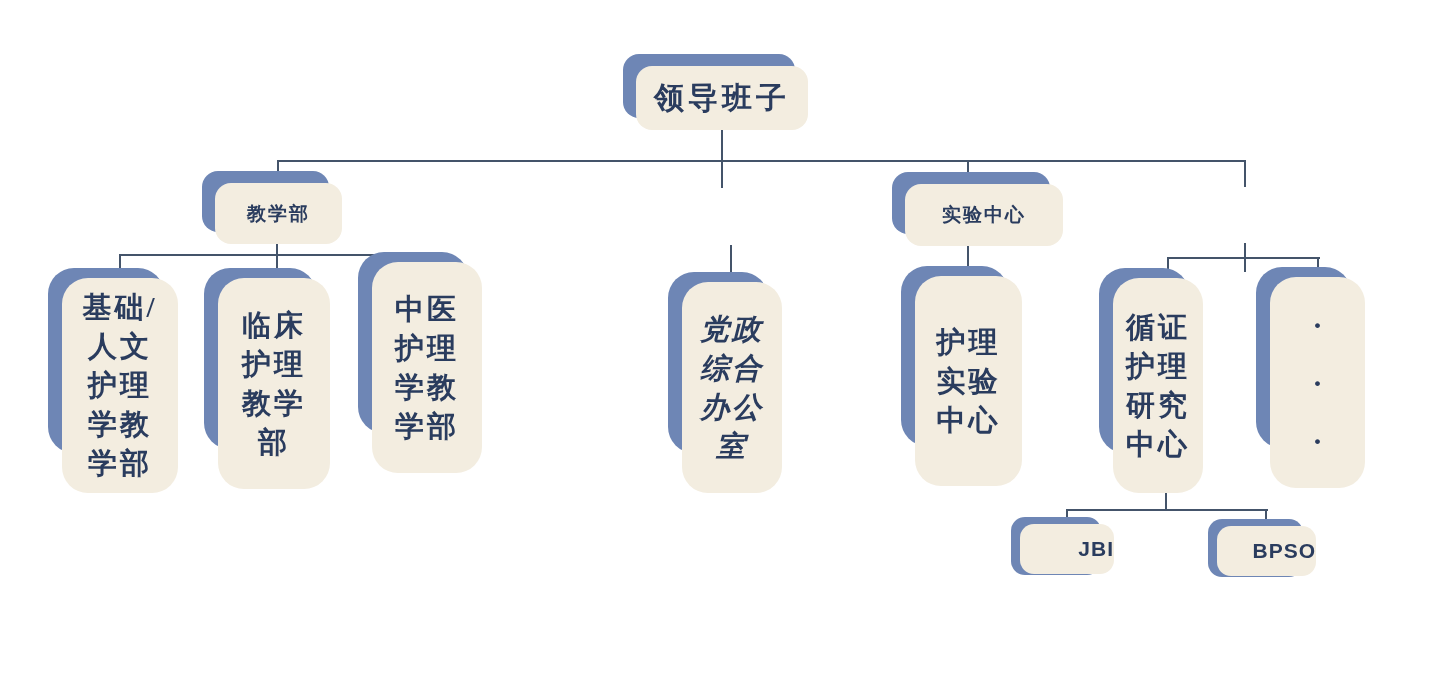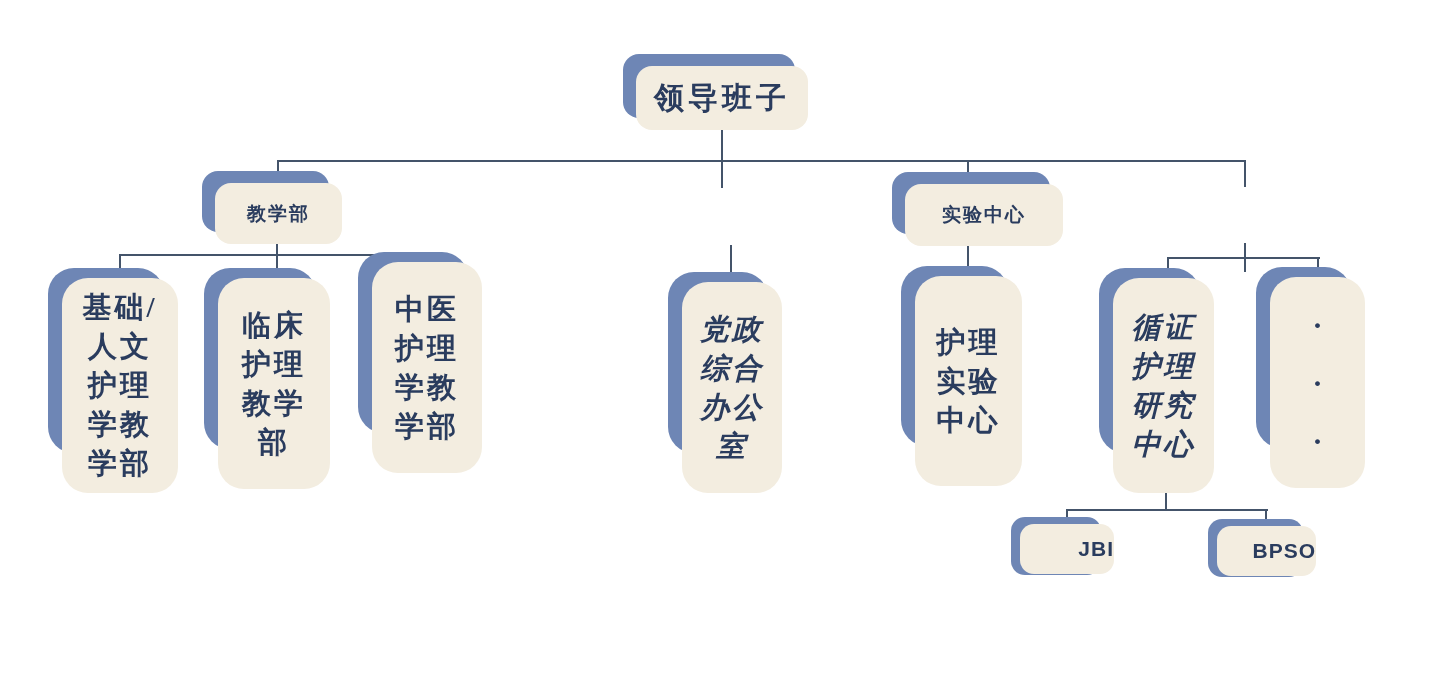--- a/index.html
+++ b/index.html
@@ -128,21 +128,21 @@
       </span>
   </div>
   <div class="node tall" style="left:915px;top:276px;width:107px;height:210px;">
     <span class="shadow"></span>
     <span class="face">
         <span class="txt">护理
 实验
 中心</span>
       </span>
   </div>
-  <div class="node tall" style="left:1113px;top:278px;width:101px;height:215px;font-style:italic;">
+  <div class="node tall" style="left:1113px;top:278px;width:90px;height:215px;">
     <span class="shadow"></span>
     <span class="face">
         <span class="txt">循证
 护理
 研究
 中心</span>
       </span>
   </div>
   <div class="node tall dots" style="left:1270px;top:277px;width:95px;height:211px;">
     <span class="shadow"></span>

